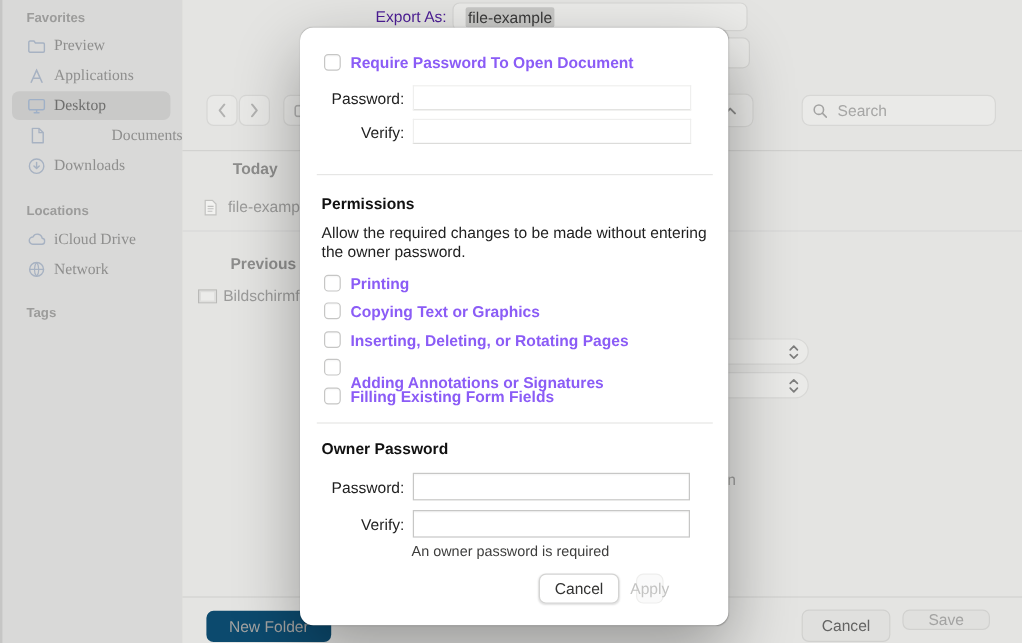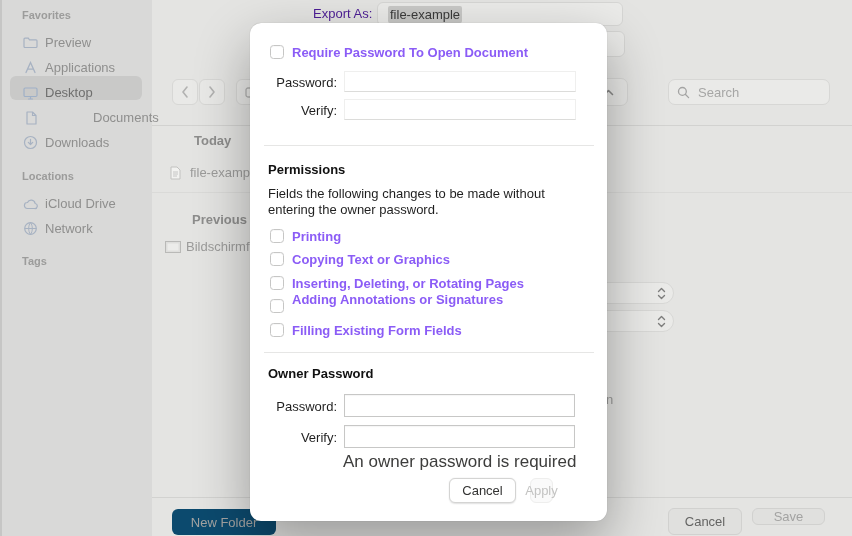--- a/index.html
+++ b/index.html
@@ -8,21 +8,21 @@
     background:#e4e4e2;
     font-family:"Liberation Sans","DejaVu Sans",sans-serif;
     font-size:13px;color:#1f1f1f;
     -webkit-font-smoothing:antialiased;
   }
   .abs{position:absolute;}
   
   .sidebar{left:0;top:0;width:152px;height:536px;background:#d9d9d8;}
   .edge-strip{left:0;top:0;width:2px;height:536px;background:#c6c6c5;}
   .side-header{font-size:11px;font-weight:700;color:#9c9c9b;}
-  .side-item{display:flex;align-items:flex-end;height:24px;color:#8f8f8e;}
+  .side-item{display:flex;align-items:center;height:24px;color:#8f8f8e;font-family:Liberation Serif, serif;}
   .side-item .ic{width:17px;height:15px;margin-right:6px;display:flex;align-items:center;justify-content:center;flex:none;}
   .side-sel{background:#c9c9c8;border-radius:6px;}
   .side-sel .lbl{color:#6f6f6e;}
   .divider{height:1px;background:#d2d2d0;}
   .divider-faint{height:1px;background:#dadad8;}
   .group-h{font-size:13px;font-weight:700;color:#8d8d8c;white-space:nowrap;}
   .row-name{color:#9b9b9a;white-space:nowrap;}
   .tool-btn{background:#e9e9e7;border:1px solid #d7d7d5;border-radius:6px;display:flex;align-items:center;justify-content:center;box-sizing:border-box;}
   .search-box{background:#eaeae8;border:1px solid #d7d7d5;border-radius:7px;display:flex;align-items:center;box-sizing:border-box;padding:0 8px;}
   .search-box input{border:none;outline:none;background:transparent;font:13px "Liberation Sans",sans-serif;color:#6b6b6a;width:120px;margin-left:6px;}
@@ -43,21 +43,21 @@
   }
   .chk{width:14px;height:14px;background:#ffffff;border:1px solid #c6c6c5;border-radius:3.5px;box-sizing:border-box;box-shadow:inset 0 1px 1px rgba(0,0,0,.03);}
   .m-label{color:#8b5cf6;font-weight:bold;}
   .r-label{text-align:right;color:#1f1f1f;}
   .sec-title{font-weight:700;color:#111111;}
   .desc{color:#1f1f1f;line-height:16px;}
   .field{box-sizing:border-box;background:#ffffff;font:13px "Liberation Sans",sans-serif;padding:0 6px;outline:none;}
   .field-disabled{border:1px solid #efefee;border-bottom:1px solid #dcdcda;color:#b0b0af;}
   .field-active{border:1px solid #c7c7c6;box-shadow:inset 0 1px 1px rgba(0,0,0,.04);color:#1f1f1f;}
   .m-divider{height:1px;background:#e6e6e5;}
-  .helper{font-size:17px;color:#3d3d3c;}
+  .helper{font-size:12px;color:#3d3d3c;}
   .m-btn{border-radius:6px;box-sizing:border-box;display:flex;align-items:center;justify-content:center;font-size:13px;}
   .m-btn.cancel{background:#ffffff;border:1px solid #d4d4d3;color:#333332;box-shadow:0 .5px 1.5px rgba(0,0,0,.12);}
   .m-btn.apply{background:#fafafa;border:1px solid #eeeeed;color:#c3c3c2;}
 </style>
 </head>
 <body>
 
 <div class="screen">
 
   <div class="abs sidebar">
@@ -226,33 +226,33 @@
 
     <div class="abs r-label" style="left:0;top:52px;width:87px;color:#1f1f1f;">Password:</div>
     <input class="abs field field-disabled" style="left: 94px; top: 48px; width: 232px; height: 21px;" type="password">
 
     <div class="abs r-label" style="left:0;top:80px;width:87px;">Verify:</div>
     <input class="abs field field-disabled" style="left: 94px; top: 76px; width: 232px; height: 21px;" type="password">
 
     <div class="abs m-divider" style="left:14px;top:122px;width:330px;"></div>
 
     <div class="abs sec-title" style="left:18px;top:139px;">Permissions</div>
-    <div class="abs desc" style="left:18px;top:163px;width:322px;">Fields the following changes to be made without entering the owner password.</div>
+    <div class="abs desc" style="left:18px;top:163px;width:322px;">Allow the required changes to be made without entering the owner password.</div>
 
     <div class="abs chk" style="left:20px;top:206px;"></div>
     <div class="abs m-label" style="left:42px;top:206px;">Printing</div>
 
     <div class="abs chk" style="left:20px;top:229px;"></div>
     <div class="abs m-label" style="left:42px;top:229px;">Copying Text or Graphics</div>
 
     <div class="abs chk" style="left:20px;top:253px;"></div>
     <div class="abs m-label" style="left:42px;top:253px;">Inserting, Deleting, or Rotating Pages</div>
 
     <div class="abs chk" style="left:20px;top:276px;"></div>
-    <div class="abs m-label" style="left:42px;top:269px;">Adding Annotations or Signatures</div>
+    <div class="abs m-label" style="left:42px;top:288px;">Adding Annotations or Signatures</div>
 
     <div class="abs chk" style="left:20px;top:300px;"></div>
     <div class="abs m-label" style="left:42px;top:300px;">Filling Existing Form Fields</div>
 
     <div class="abs m-divider" style="left:14px;top:329px;width:330px;"></div>
 
     <div class="abs sec-title" style="left:18px;top:343px;">Owner Password</div>
 
     <div class="abs r-label" style="left:0;top:376px;width:87px;">Password:</div>
     <input class="abs field field-active" style="left: 94px; top: 371px; width: 231px; height: 23px;" type="password">

